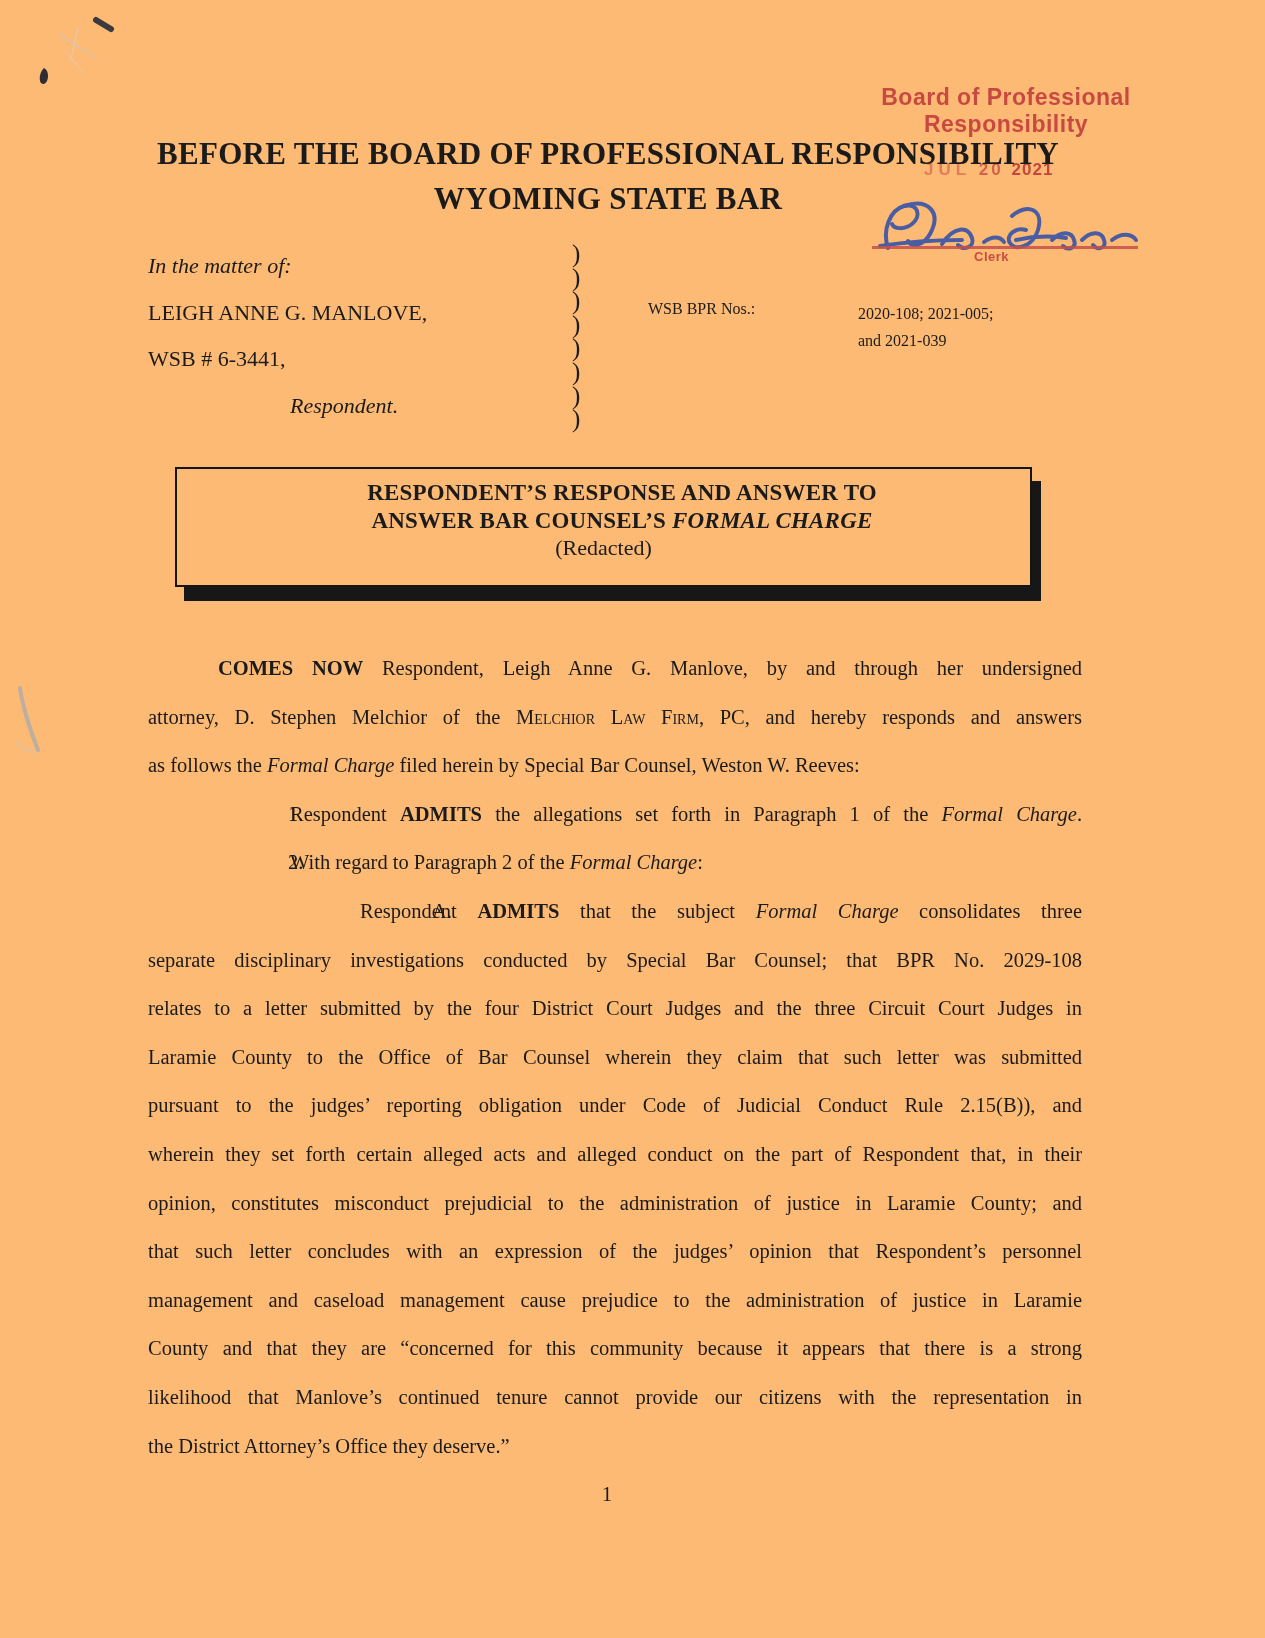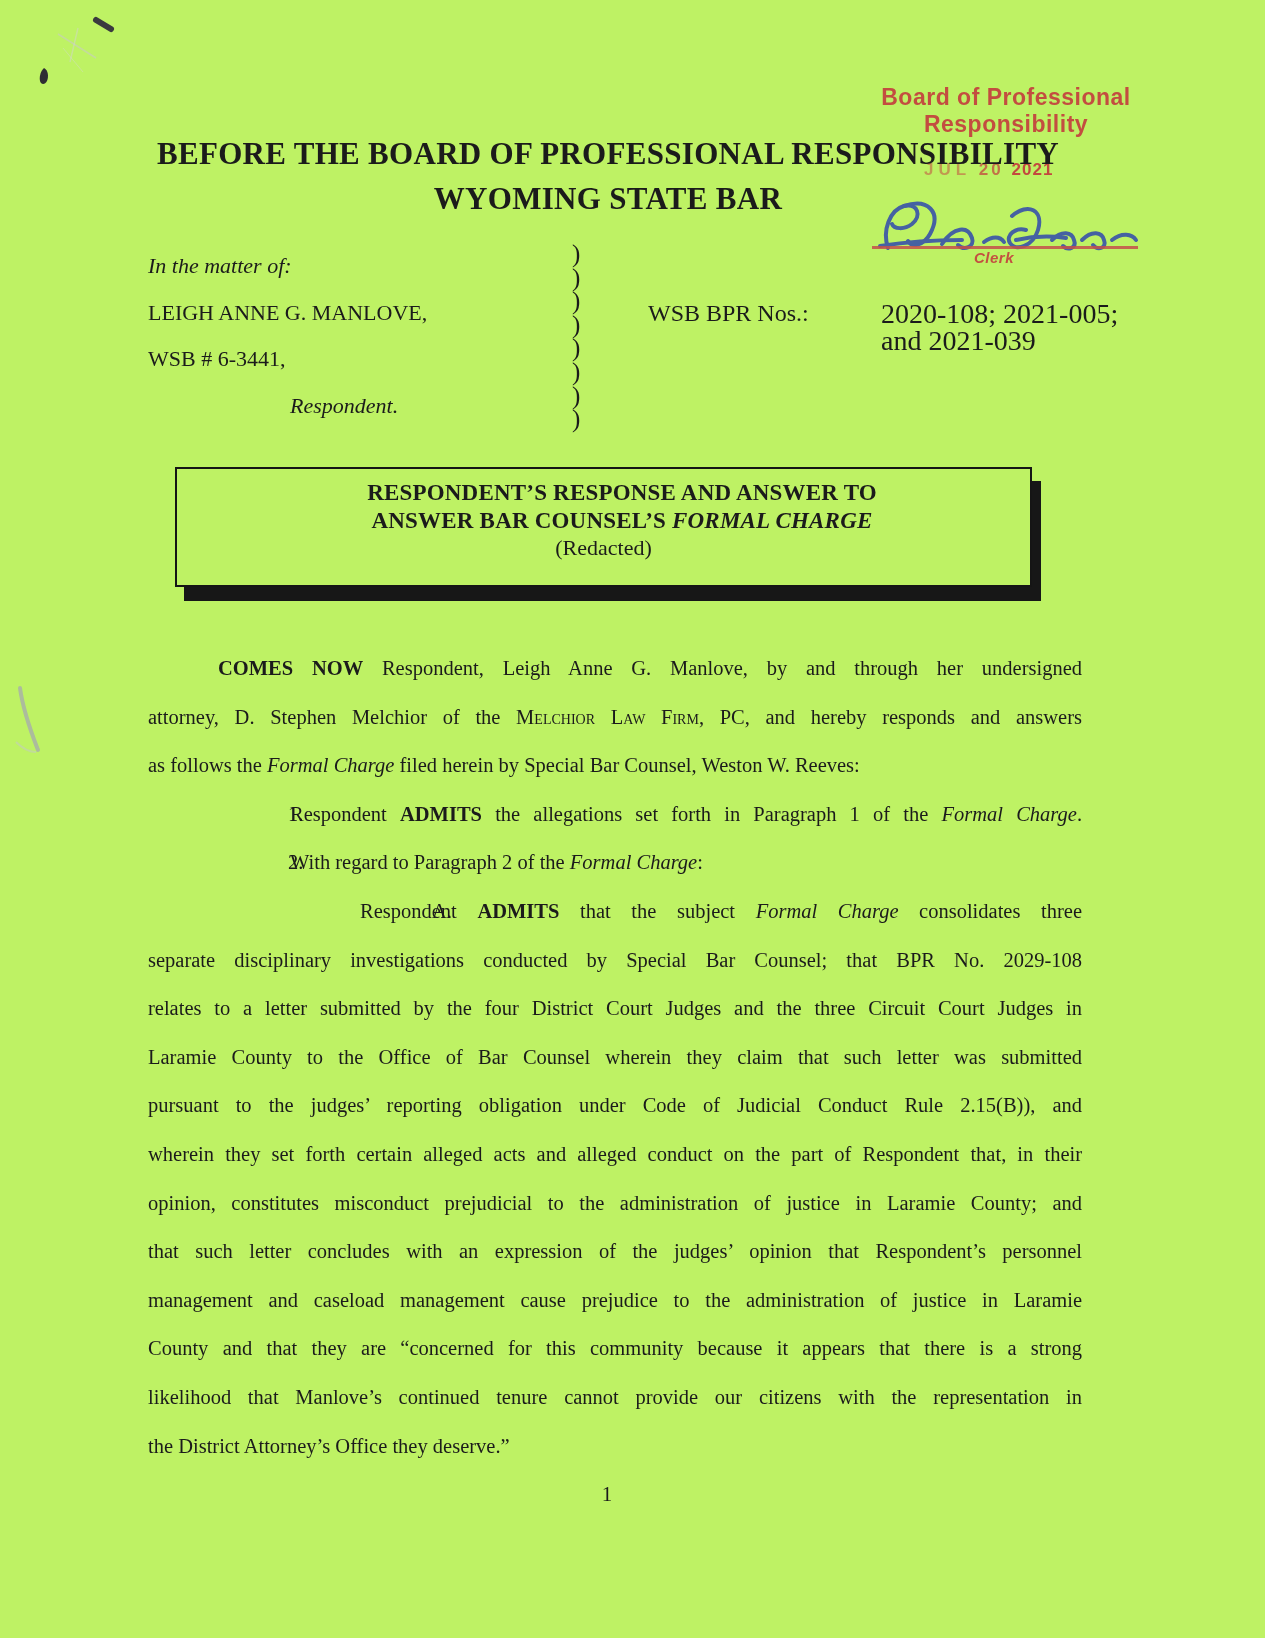--- a/index.html
+++ b/index.html
@@ -1,54 +1,54 @@
 <!DOCTYPE html>
 <html><head>
 <meta charset="utf-8">
 <style>
   html,body{margin:0;padding:0;background:#e8e8e8;}
   .page{
     position:relative;
     width:1265px;height:1638px;
-    background:#bef264;
+    background:#fdba74;
     font-family:"Liberation Serif", serif;
     color:#1b1b1b;
     overflow:hidden;
   }
   .abs{position:absolute;}
 
   
   .stamp{
     font-family:"Liberation Sans", sans-serif;
     color:#c4403d;
     text-align:center;
     font-weight:bold;
   }
   .stamp-title{left:856px;top:84px;width:300px;font-size:23px;line-height:27px;letter-spacing:.5px;opacity:.92;}
   .stamp-date{left:924px;top:160px;width:240px;font-size:17px;letter-spacing:3px;text-align:left;white-space:nowrap;}
   .stamp-date .month{opacity:.5;letter-spacing:5px;}
   .stamp-date .day{opacity:.72;}
   .stamp-date .year{opacity:.95;letter-spacing:1px;}
   .sig-underline{left:872px;top:246px;width:266px;height:3px;background:#c4504a;opacity:.85;}
-  .clerk-label{left:974px;top:249px;font-size:15px;letter-spacing:.5px;opacity:.9;font-style:italic;}
+  .clerk-label{left:974px;top:249px;font-size:13px;letter-spacing:.5px;opacity:.9;}
 
   
   .doc-header{left:148px;width:920px;text-align:center;font-weight:bold;font-size:31px;letter-spacing:.3px;}
   .h1{top:136px;}
   .h2{top:181px;}
 
   
   .cap{font-size:22px;white-space:nowrap;}
   .cap-intro{left:148px;top:253px;font-style:italic;}
   .cap-name{left:148px;top:300px;}
   .cap-wsb{left:148px;top:346px;}
   .cap-resp{left:290px;top:393px;font-style:italic;}
   .paren-col{left:572px;top:242px;font-size:25px;line-height:23.6px;text-align:center;}
-  .bpr-label{left:648px;top:300px;font-size:24px;white-space:nowrap;}
-  .bpr-values{left:858px;top:300px;font-size:28px;line-height:27px;white-space:nowrap;margin-left:23px;}
+  .bpr-label{left:648px;top:300px;font-size:16px;white-space:nowrap;}
+  .bpr-values{left:858px;top:300px;font-size:16px;line-height:27px;white-space:nowrap;}
 
   
   .title-box{
     left:175px;top:467px;width:853px;height:106px;
     border:2.5px solid #151515;
     box-shadow:9px 14px 0 #171717;
     text-align:center;
     padding-top:10px;box-sizing:content-box;
   }
   .title-box .tl{font-size:23px;font-weight:bold;line-height:27.5px;letter-spacing:.2px;padding-left:37px;}

